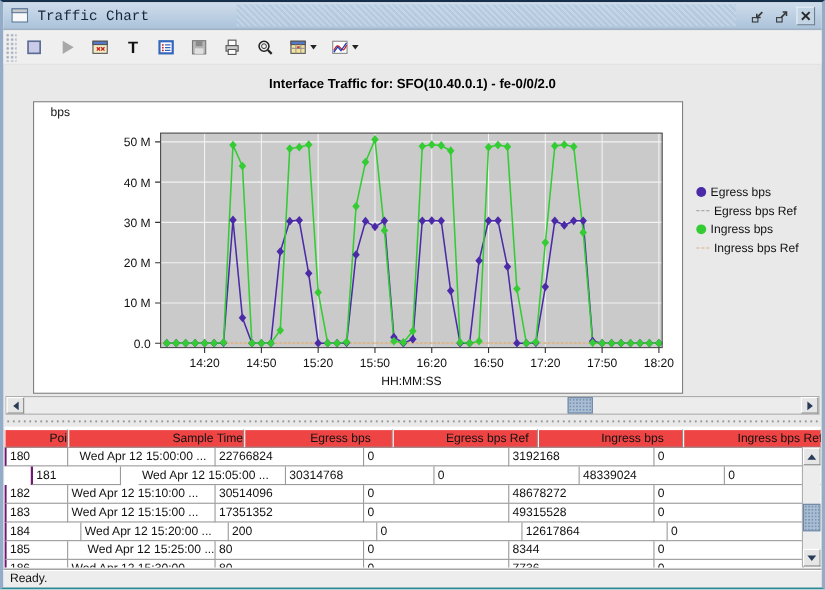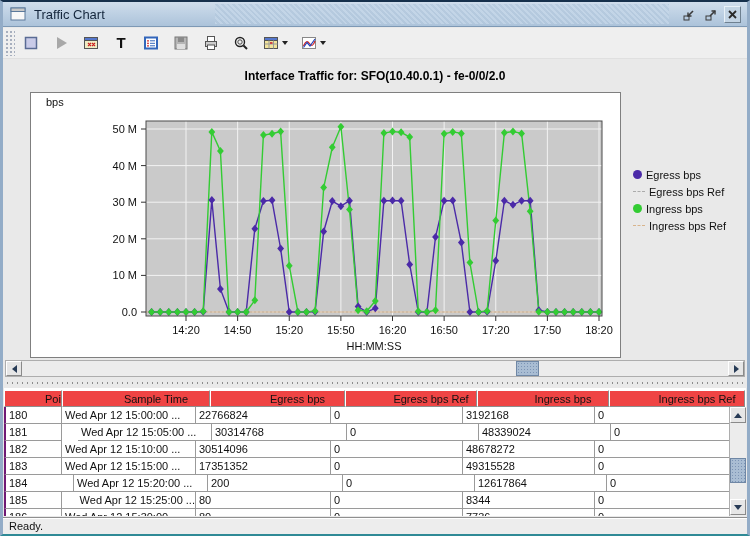--- a/index.html
+++ b/index.html
@@ -9,21 +9,21 @@
     border-top:2px solid #16304C; border-left:3px solid #93ACC7; border-right:3px solid #93ACC7;
     border-bottom:2px solid #2F8A96; overflow:hidden;
   }
   
   .titlebar{position:absolute;left:0;top:0;right:0;height:25px;
     background:linear-gradient(#CFDDEC,#ACC3DA);border-bottom:1px solid #7E99B5;
     display:flex;align-items:center;}
   .tb-texture{position:absolute;left:212px;right:78px;top:2px;bottom:2px;
     background-image:repeating-linear-gradient(45deg,#C4D6E8 0 2px,#B3C8DD 2px 4px);opacity:.8;}
   .win-icon{margin-left:7px;width:16px;height:14px;}
-  .win-title{margin-left:8px;font-size:13px;color:#14263C;position:relative;}
+  .win-title{margin-left:8px;font-size:13px;color:#14263C;position:relative;font-family:Liberation Mono, monospace;}
   .win-controls{position:absolute;right:6px;top:4px;display:flex;gap:5px;align-items:center;}
   .win-btn{width:17px;height:17px;display:flex;align-items:center;justify-content:center;background:transparent;border:none;cursor:default;}
   .win-btn.close{background:#C3D4E4;border:1px solid;border-color:#E9F1F8 #6E8090 #6E8090 #E9F1F8;}
   
   .toolbar{position:absolute;left:0;top:26px;right:0;height:31px;background:#EFEFEF;
     display:flex;align-items:center;border-bottom:1px solid #E0E0E0;}
   .grip{width:10px;align-self:stretch;margin:2px 4px 2px 2px;
     background-image:radial-gradient(circle,#A7AFBE 1px,transparent 1.3px);background-size:4px 4px;}
   .tool-btn{width:24px;height:24px;margin-right:6px;border:none;background:transparent;
     display:flex;align-items:center;justify-content:center;cursor:default;}
@@ -386,37 +386,37 @@
     <div class="sb-btn h-right">
         <span class="tri tri-r"></span>
       </div>
   </div>
 
   <div class="splitter"></div>
 
   <div class="table-wrap">
     <div class="thead">
         <div class="th" style="width: 58px;">Point</div>
-        <div class="th" style="width: 148px;">Sample Time</div>
+        <div class="th" style="width: 160px; text-align: right;">Sample Time</div>
         <div class="th" style="width: 135px;">Egress bps</div>
         <div class="th" style="width: 132px;">Egress bps Ref</div>
         <div class="th" style="width: 132px;">Ingress bps</div>
         <div class="th" style="width: 136px;">Ingress bps Ref</div>
       </div>
     <div>
         <div class="trow">
           <div class="td" style="width: 58px;">180</div>
-          <div class="td" style="width: 134px;">Wed Apr 12 15:00:00 ...</div>
+          <div class="td" style="width: 134px; text-align: center;">Wed Apr 12 15:00:00 ...</div>
           <div class="td" style="width: 135px;">22766824</div>
           <div class="td" style="width: 132px;">0</div>
           <div class="td" style="width: 132px;">3192168</div>
           <div class="td" style="width: 136px;">0</div>
         </div>
         <div class="trow">
-          <div class="td" style="width: 58px;">181</div>
+          <div class="td" style="width: 82px; margin-left: 24px;">181</div>
           <div class="td" style="width: 134px; margin-left: 16px;">Wed Apr 12 15:05:00 ...</div>
           <div class="td" style="width: 135px;">30314768</div>
           <div class="td" style="width: 132px;">0</div>
           <div class="td" style="width: 132px;">48339024</div>
           <div class="td" style="width: 136px;">0</div>
         </div>
         <div class="trow">
           <div class="td" style="width: 58px;">182</div>
           <div class="td" style="width: 134px;">Wed Apr 12 15:10:00 ...</div>
           <div class="td" style="width: 135px;">30514096</div>

